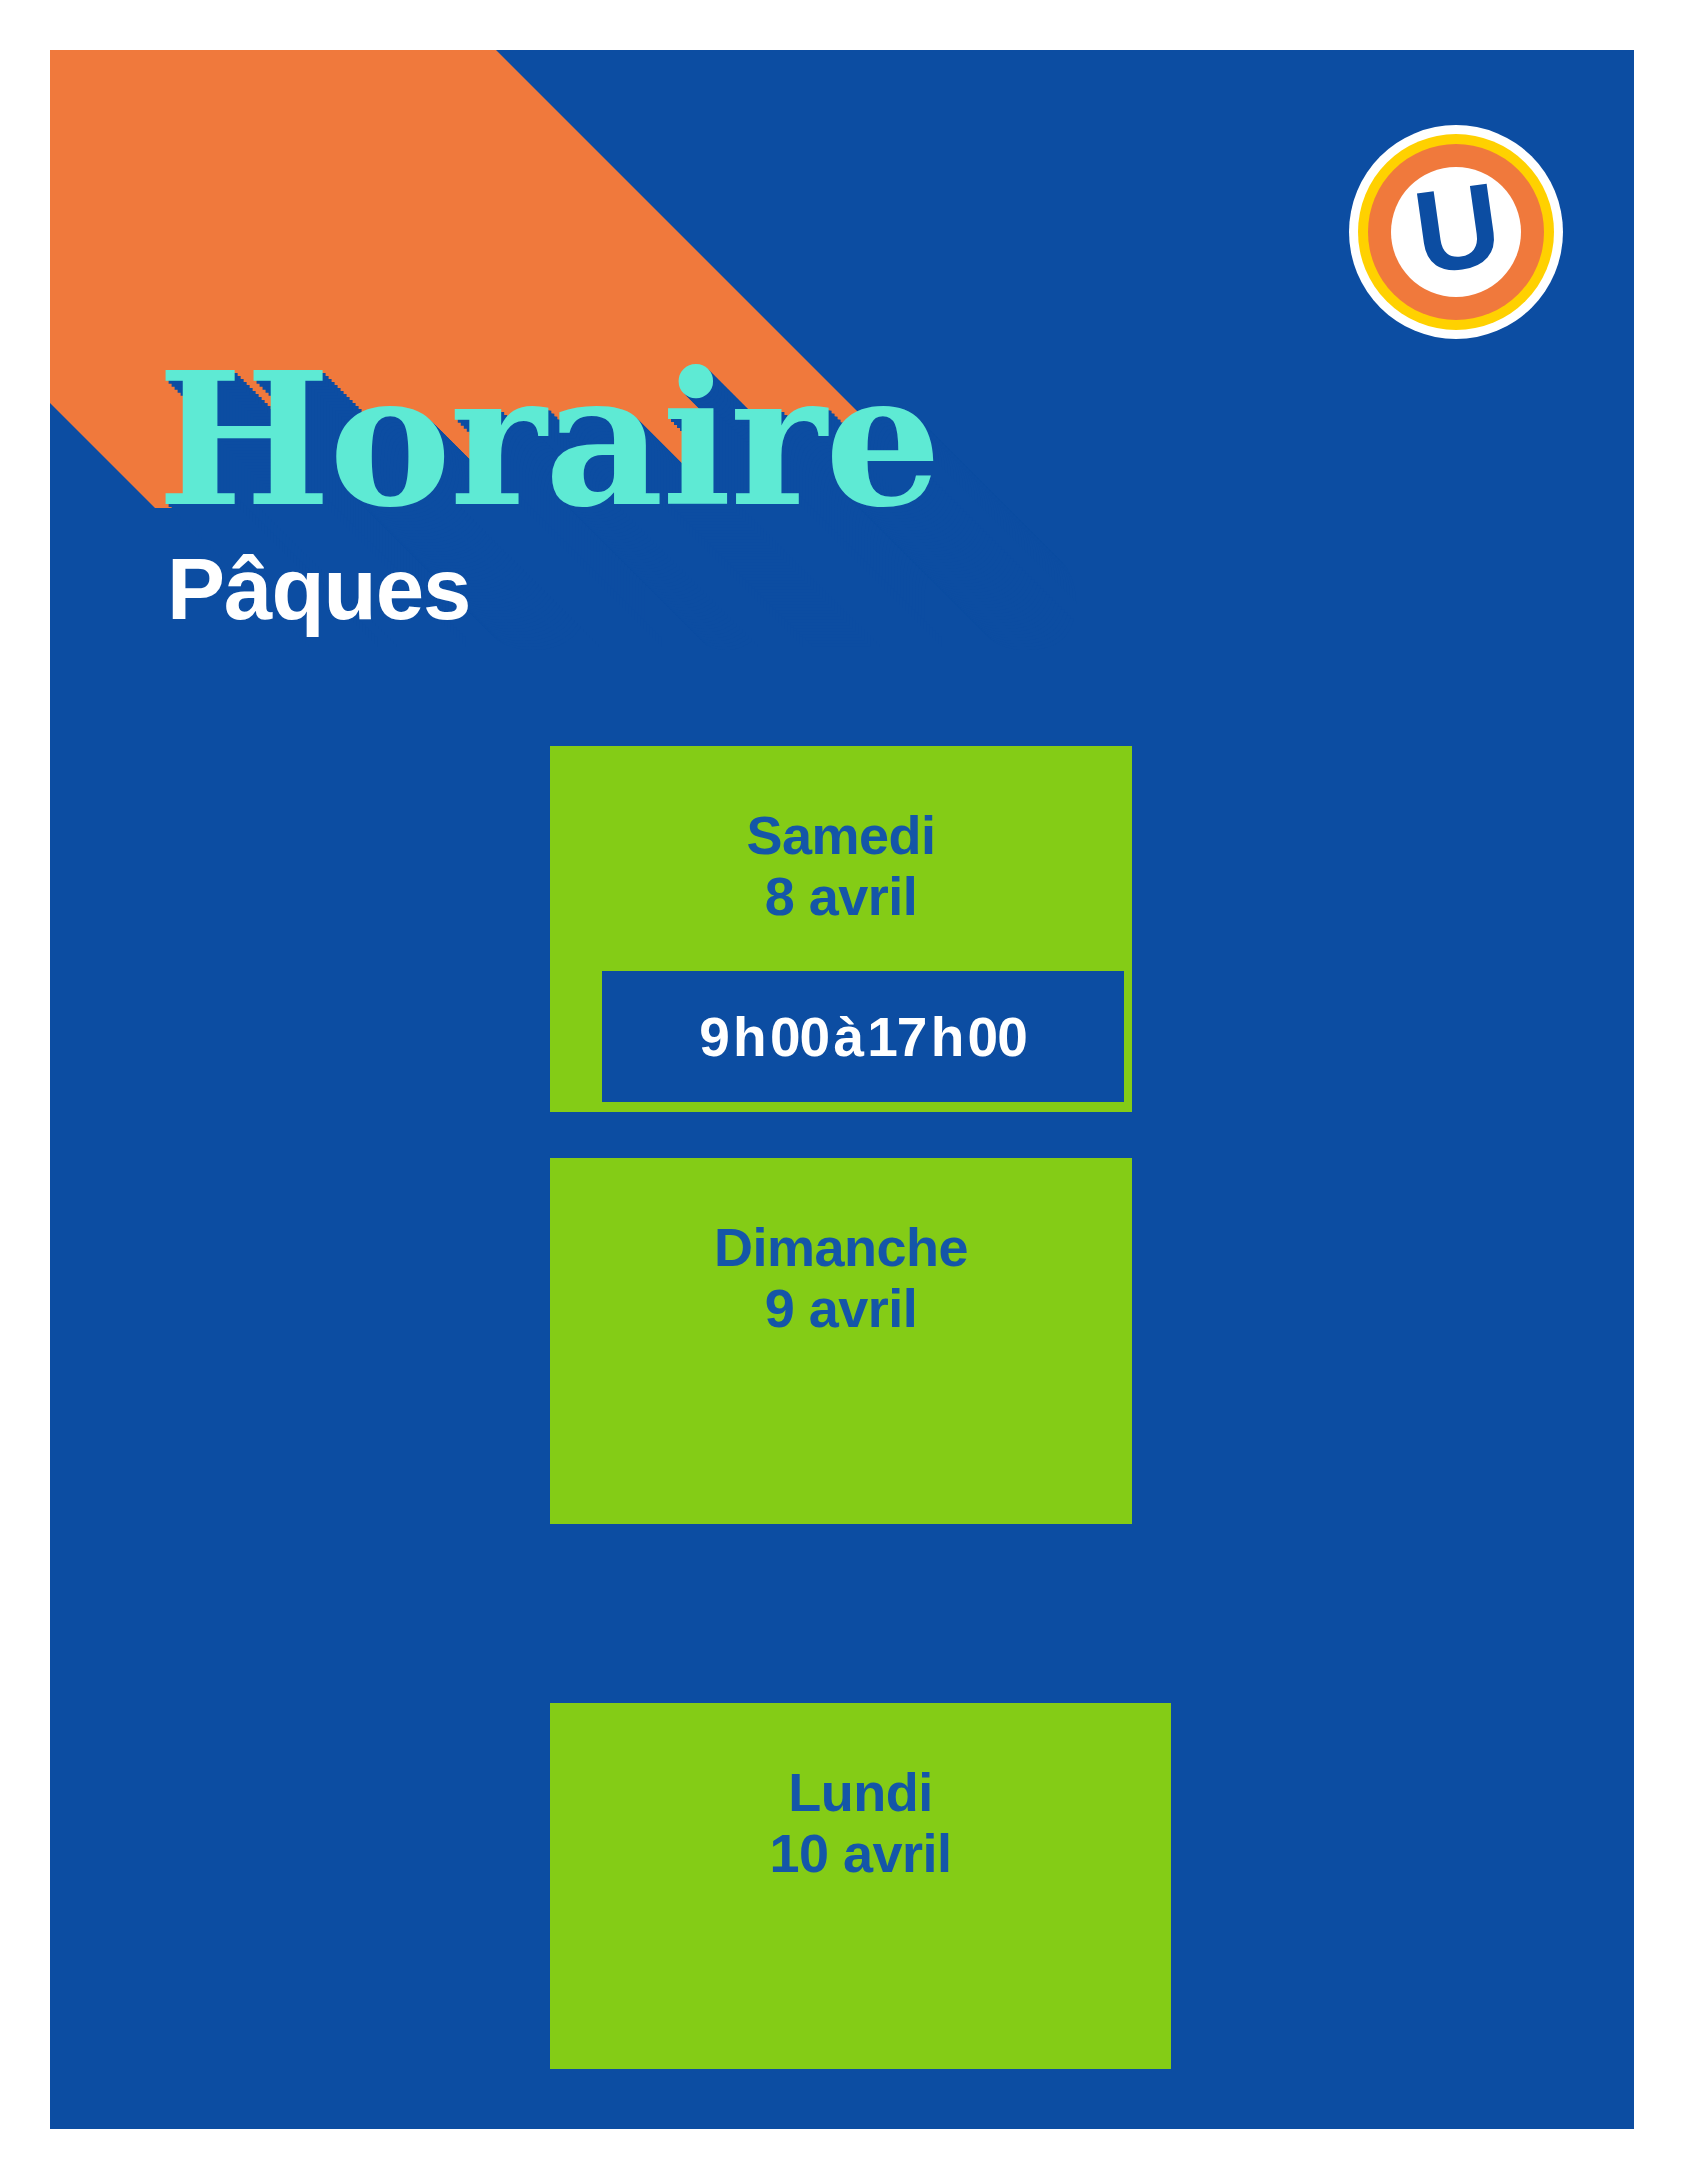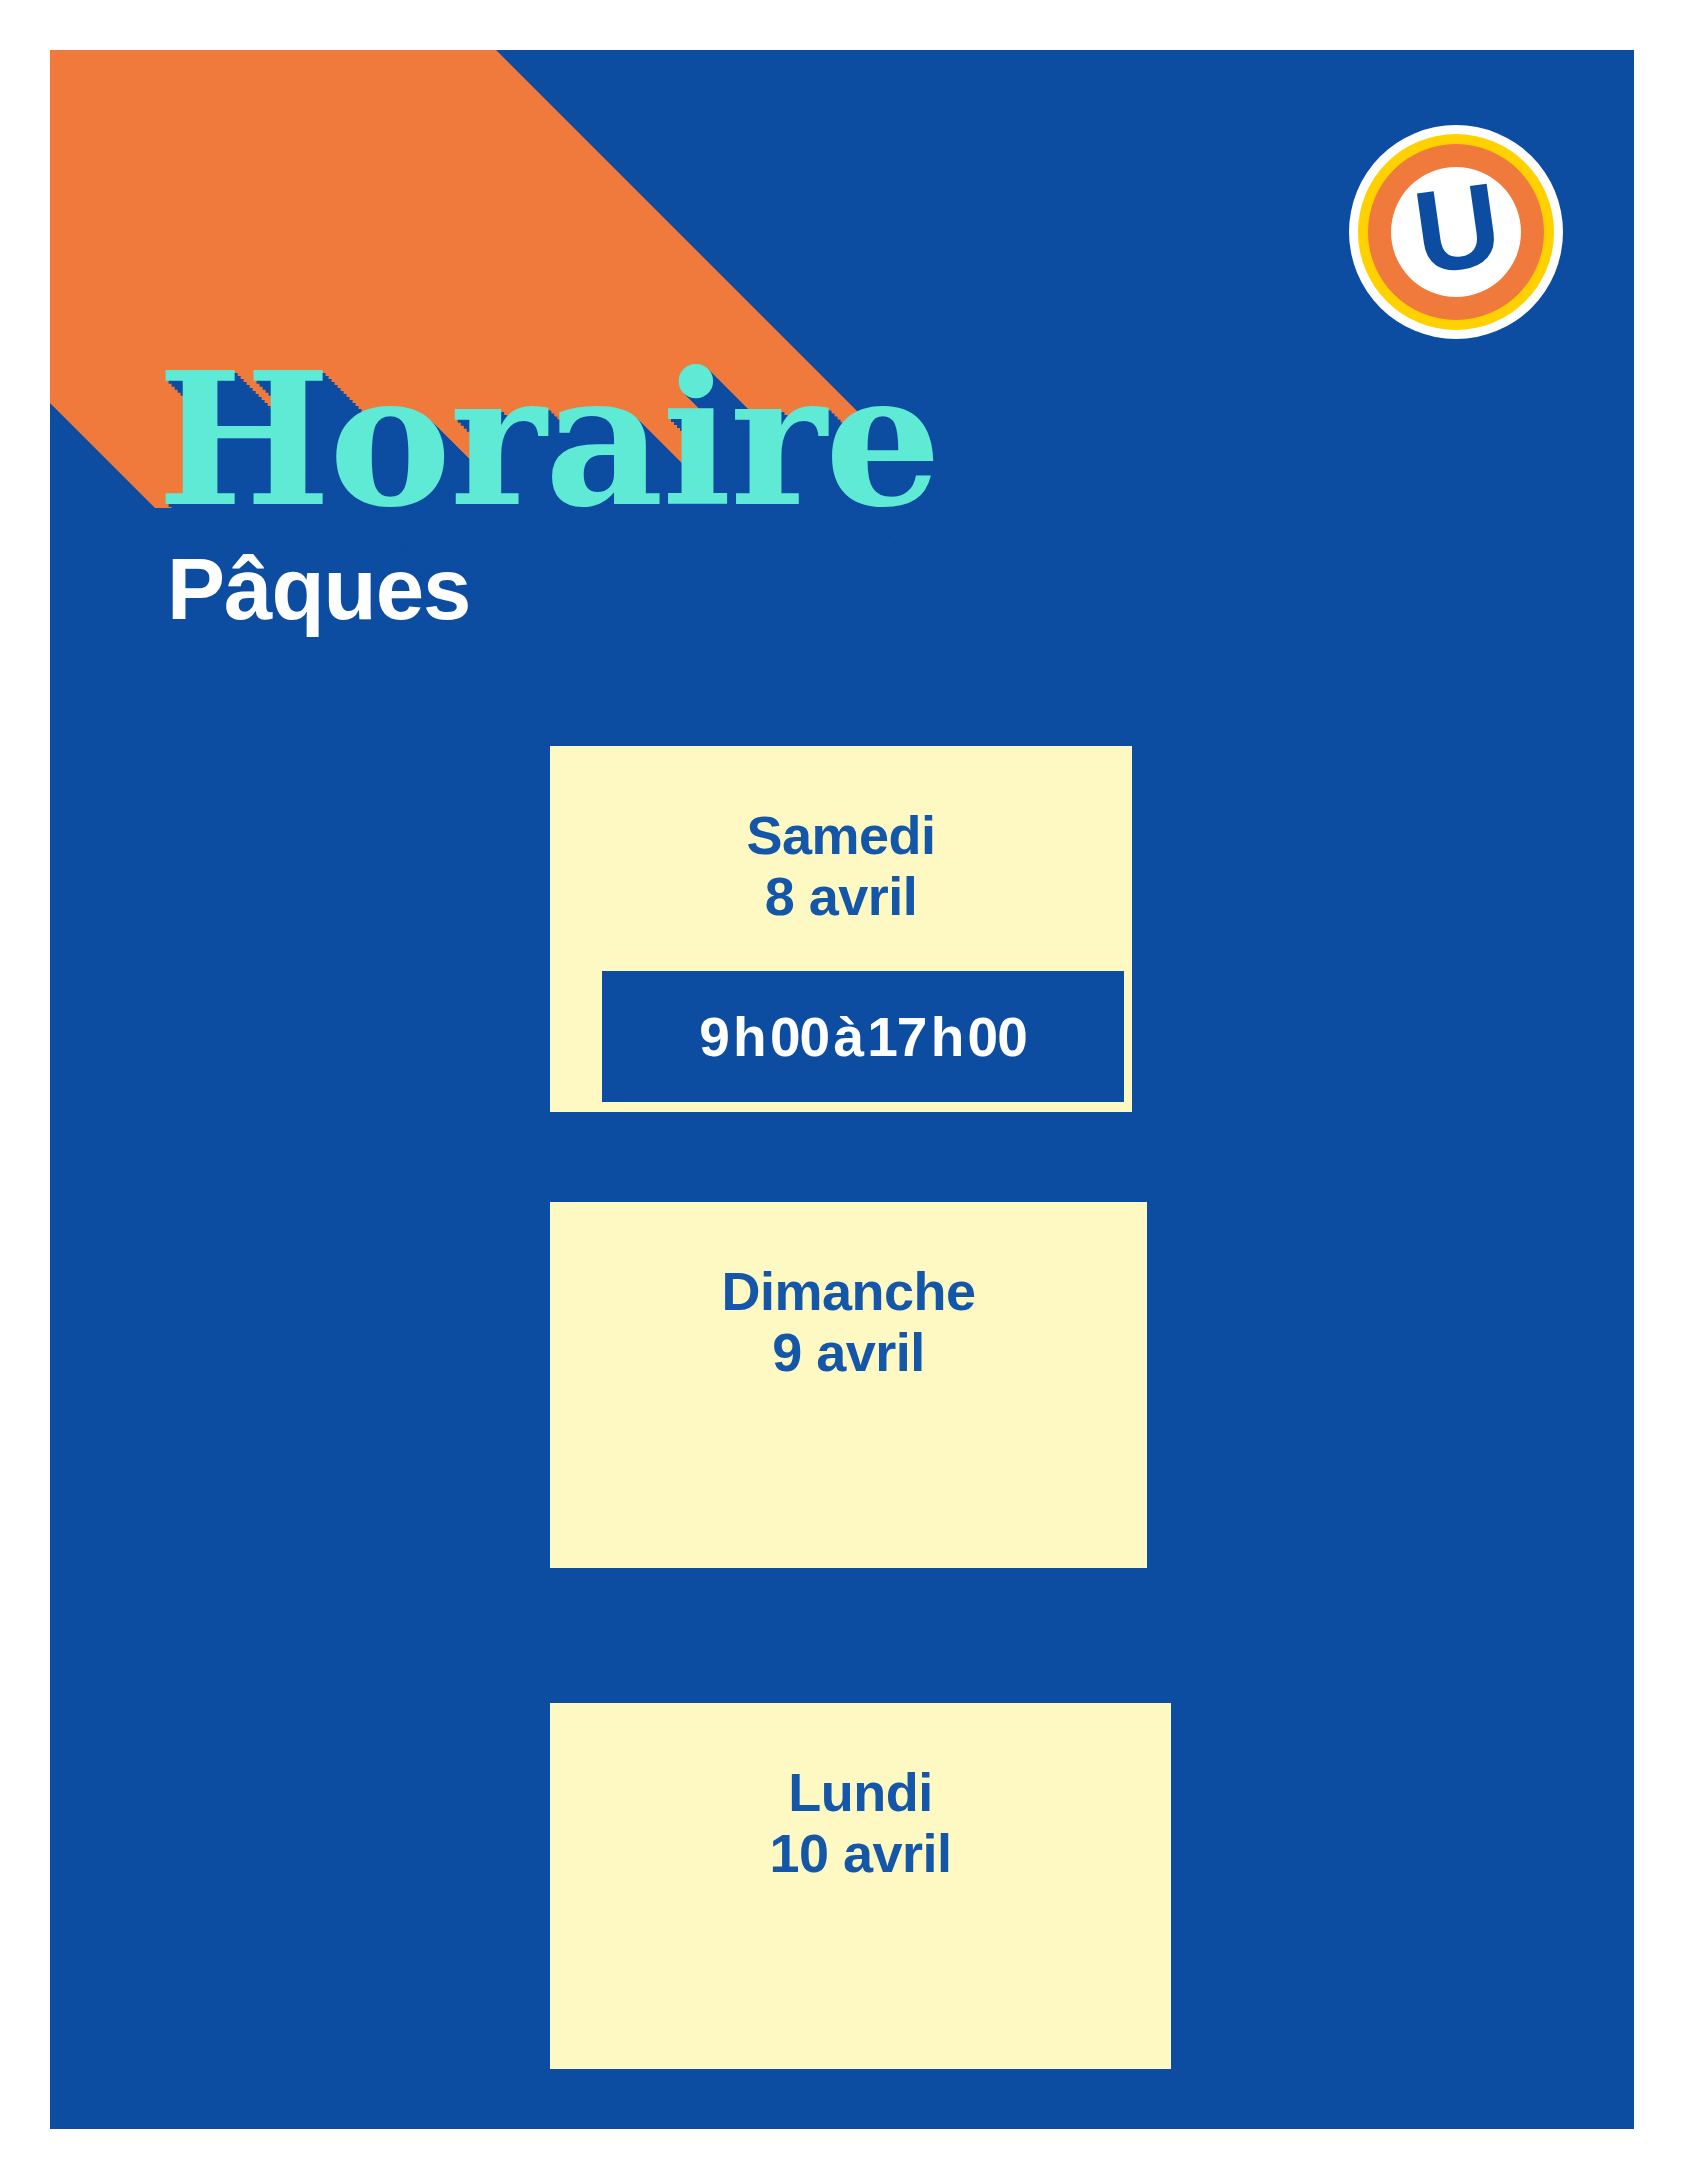--- a/index.html
+++ b/index.html
@@ -80,25 +80,25 @@
     font-weight:700;
     font-size:117px;
     color:#0C4DA2;
     transform:rotate(-8deg) translate(2px,-4px);
   }
   
   .card{
     position:absolute;
     left:500px;
     width:582px;height:366px;
-    background:#fef9c3;
+    background:#84cc16;
     z-index:2;
   }
   .card.c1{top:696px;}
-  .card.c2{top:1152px;padding-left:15px;}
+  .card.c2{top:1108px;}
   .card.c3{top:1653px;padding-left:39px;}
   .day-block{
     position:absolute;
     left:0;top:59px;width:100%;
     text-align:center;
     color:#1456A8;
     font-weight:700;
     font-size:54px;
     line-height:61px;
     letter-spacing:-0.5px;

